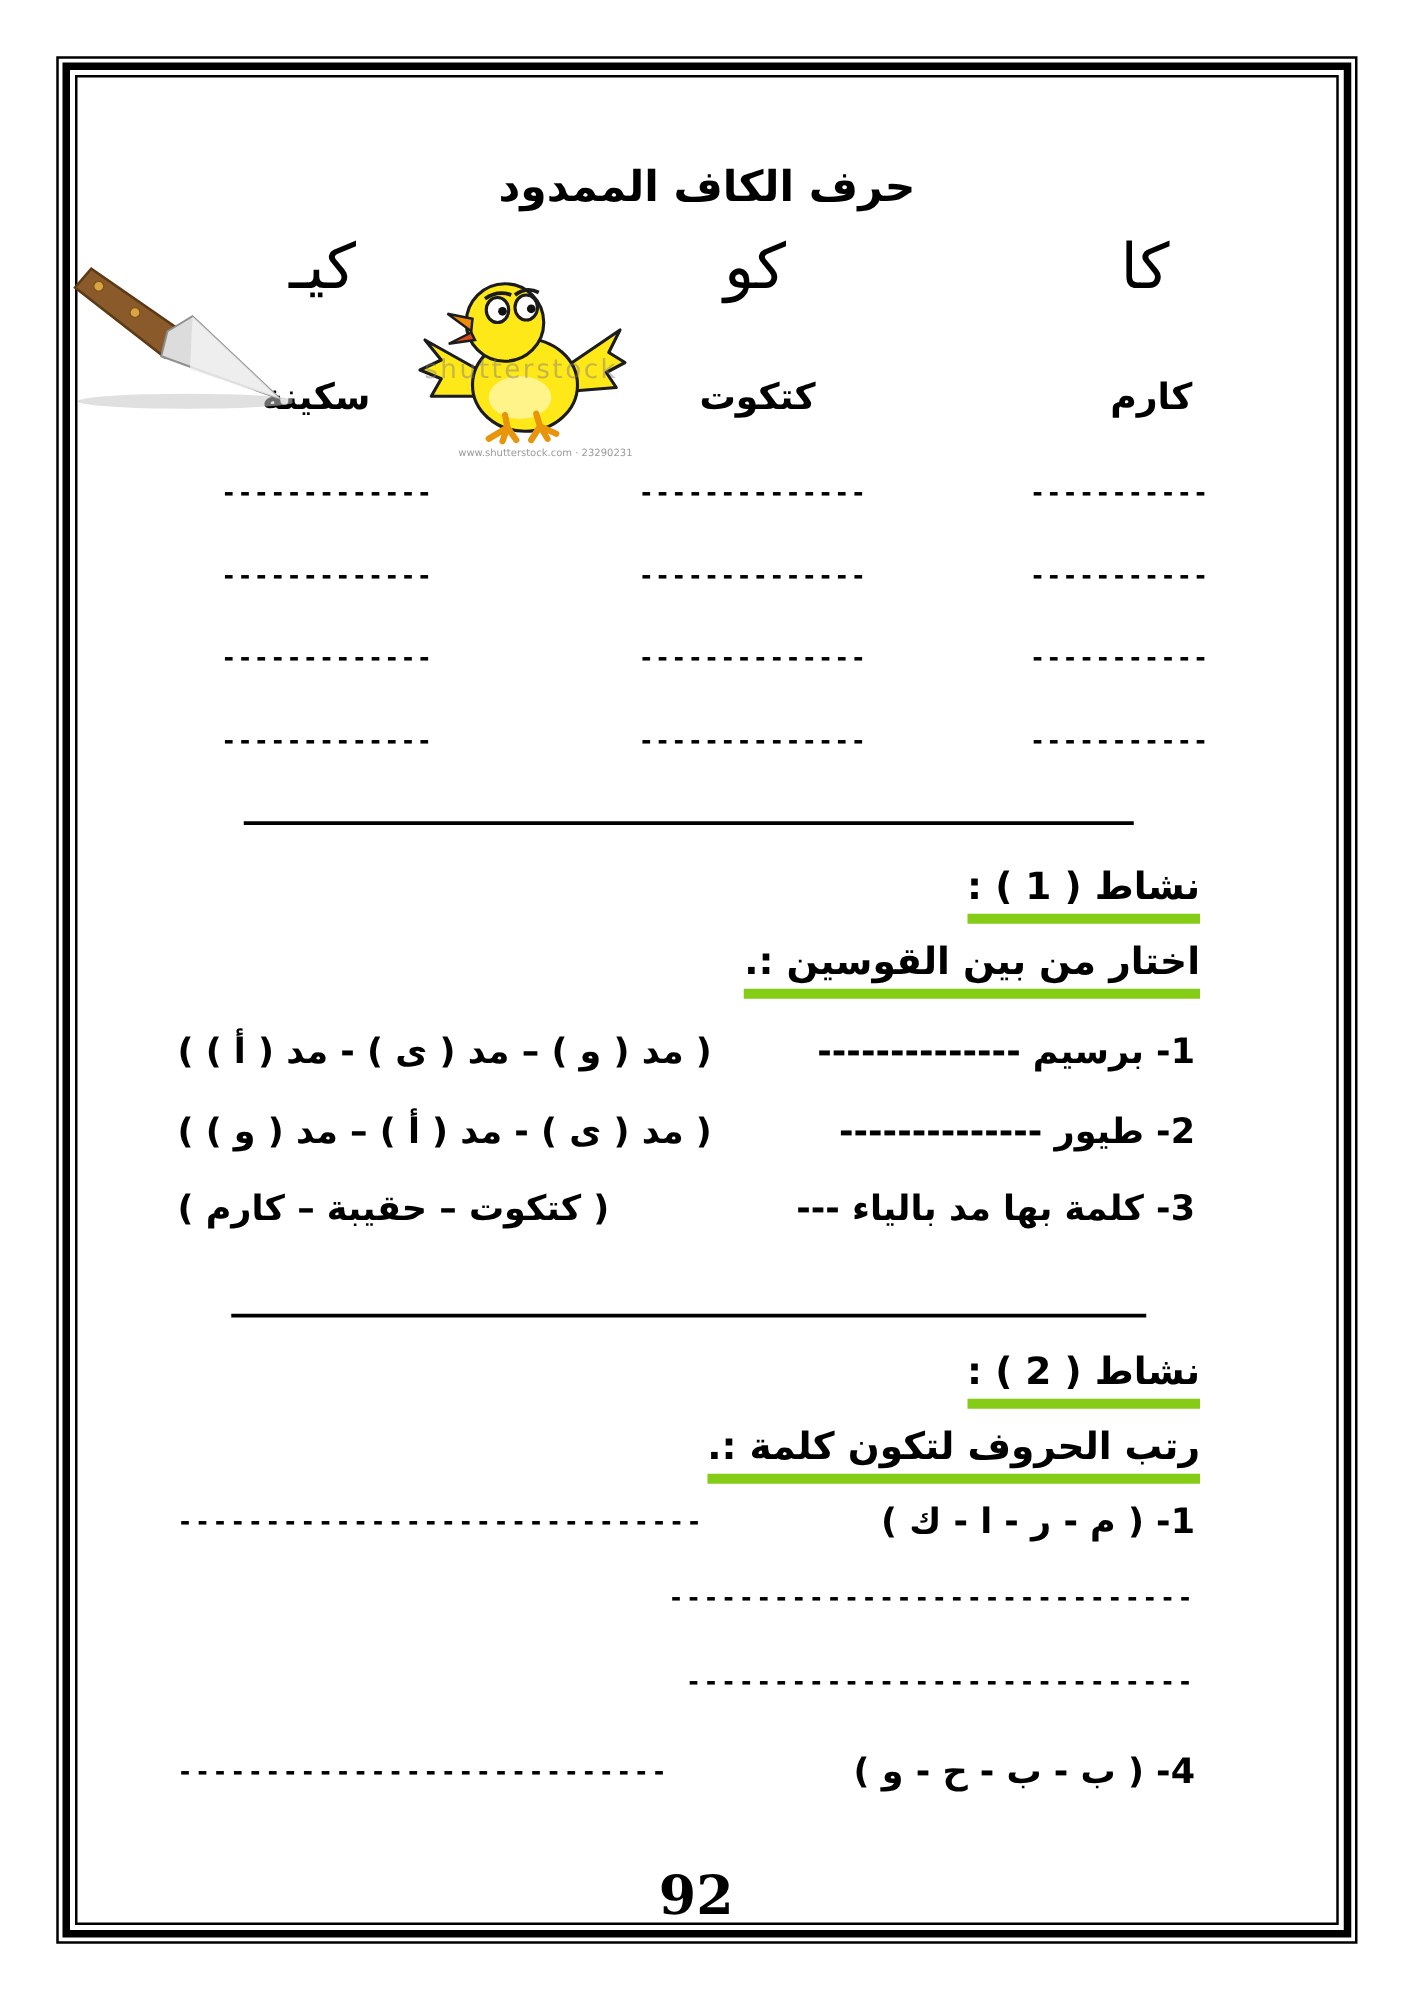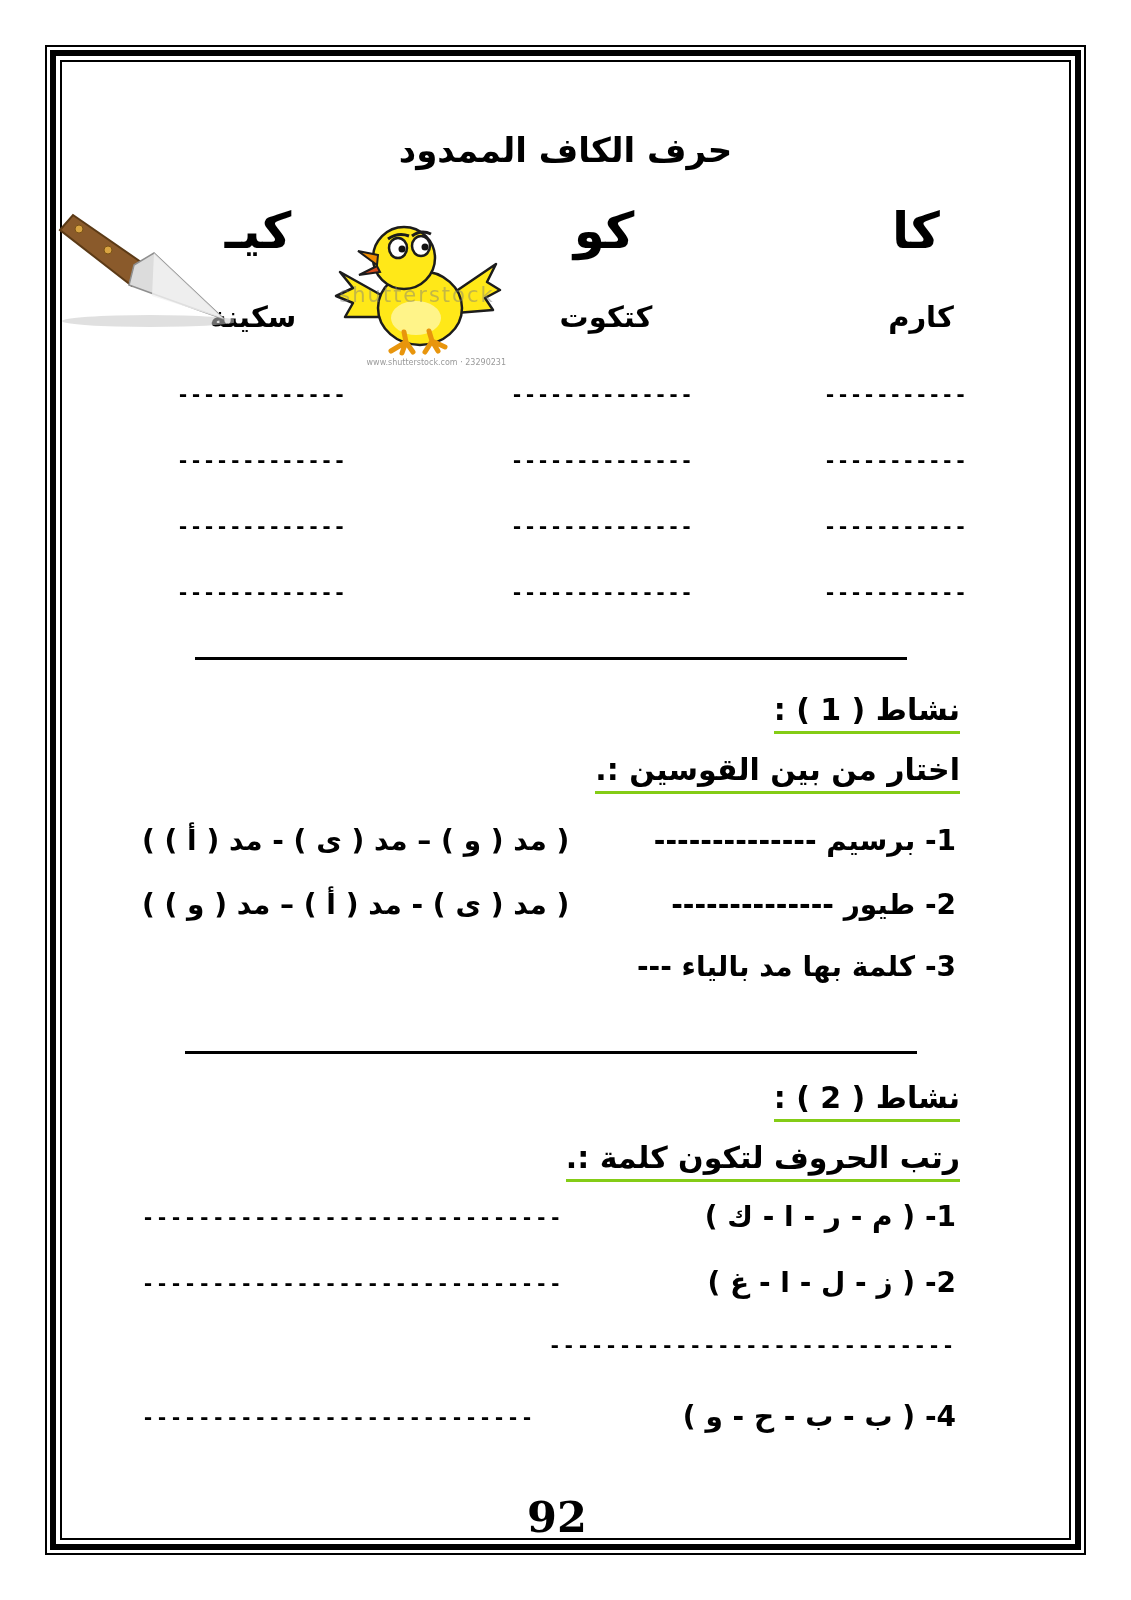--- a/index.html
+++ b/index.html
@@ -12,40 +12,40 @@
   #frame-outer{inset:45px;border-width:2px;}
   #frame-mid{inset:50px;border-width:6px;}
   #frame-inner{inset:60px;border-width:2px;}
 
   .abs{position:absolute;}
   .rtl{direction:rtl;unicode-bidi:embed;}
   .ctr{transform:translateX(-50%);white-space:nowrap;}
 
   
   #title{top:130px;left:60px;right:60px;text-align:center;font-size:34px;font-weight:bold;}
-  .syll{top:202px;font-size:50px;font-weight:bold;}
+  .syll{top:184px;font-size:50px;font-weight:normal;}
   .word{top:300px;font-size:29px;font-weight:bold;}
 
   
   .dashrow{left:0;width:100%;height:34px;}
   .dashrow span{
     position:absolute;font-family:"DejaVu Sans Mono",monospace;
     font-weight:bold;font-size:20px;letter-spacing:1px;white-space:nowrap;overflow:hidden;
   }
   .col-r{left:824px;width:152px;}
   .col-m{left:511px;width:188px;}
   .col-l{left:177px;width:176px;}
 
   
   .sep{height:3px;background:#000;}
 
   
   .act-head{
     right:171px;font-size:30px;font-weight:bold;
-    border-bottom:3px solid #84cc16;padding-bottom:4px;white-space:nowrap;
+    border-bottom:8px solid #84cc16;padding-bottom:4px;white-space:nowrap;
   }
   .act-item{
     left:142px;right:175px;display:flex;justify-content:space-between;
     align-items:center;font-size:28px;font-weight:bold;white-space:nowrap;
   }
   .dashline2{
     font-family:"DejaVu Sans Mono",monospace;font-size:20px;font-weight:bold;letter-spacing:2px;
   }
 
   
@@ -141,33 +141,33 @@
 <div class="abs rtl act-item" style="top:824px;">
   <span>1- برسيم --------------</span>
   <span>( مد ( و ) – مد ( ى ) - مد ( أ ) )</span>
 </div>
 <div class="abs rtl act-item" style="top:888px;">
   <span>2- طيور --------------</span>
   <span>( مد ( ى ) - مد ( أ ) – مد ( و ) )</span>
 </div>
 <div class="abs rtl act-item" style="top:950px;">
   <span>3- كلمة بها مد بالياء ---</span>
+  <span>( كتكوت – حقيبة – كارم )</span>
 </div>
 
 <div class="abs sep" style="top:1051px;left:185px;width:732px;"></div>
 
 <div class="abs rtl act-head" style="top:1080px;">نشاط ( 2 ) :</div>
 <div class="abs rtl act-head" style="top:1140px;">رتب الحروف لتكون كلمة :.</div>
 
 <div class="abs rtl act-item" style="top:1200px;">
   <span>1- ( م - ر - ا - ك )</span>
   <span class="dashline2">------------------------------</span>
 </div>
 <div class="abs rtl act-item" style="top:1266px;">
-  <span>2- ( ز - ل - ا - غ )</span>
   <span class="dashline2">------------------------------</span>
 </div>
 <div class="abs rtl act-item" style="top:1333px;">
   <span class="dashline2">-----------------------------</span>
 </div>
 <div class="abs rtl act-item" style="top:1400px;">
   <span>4- ( ب - ب - ح - و )</span>
   <span class="dashline2">----------------------------</span>
 </div>
 

